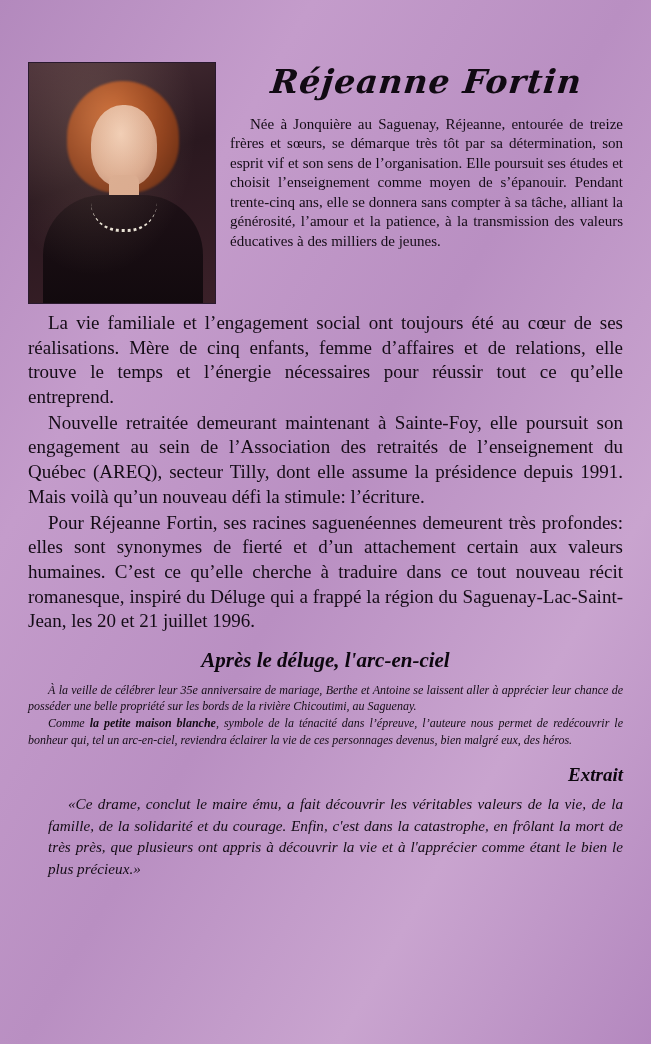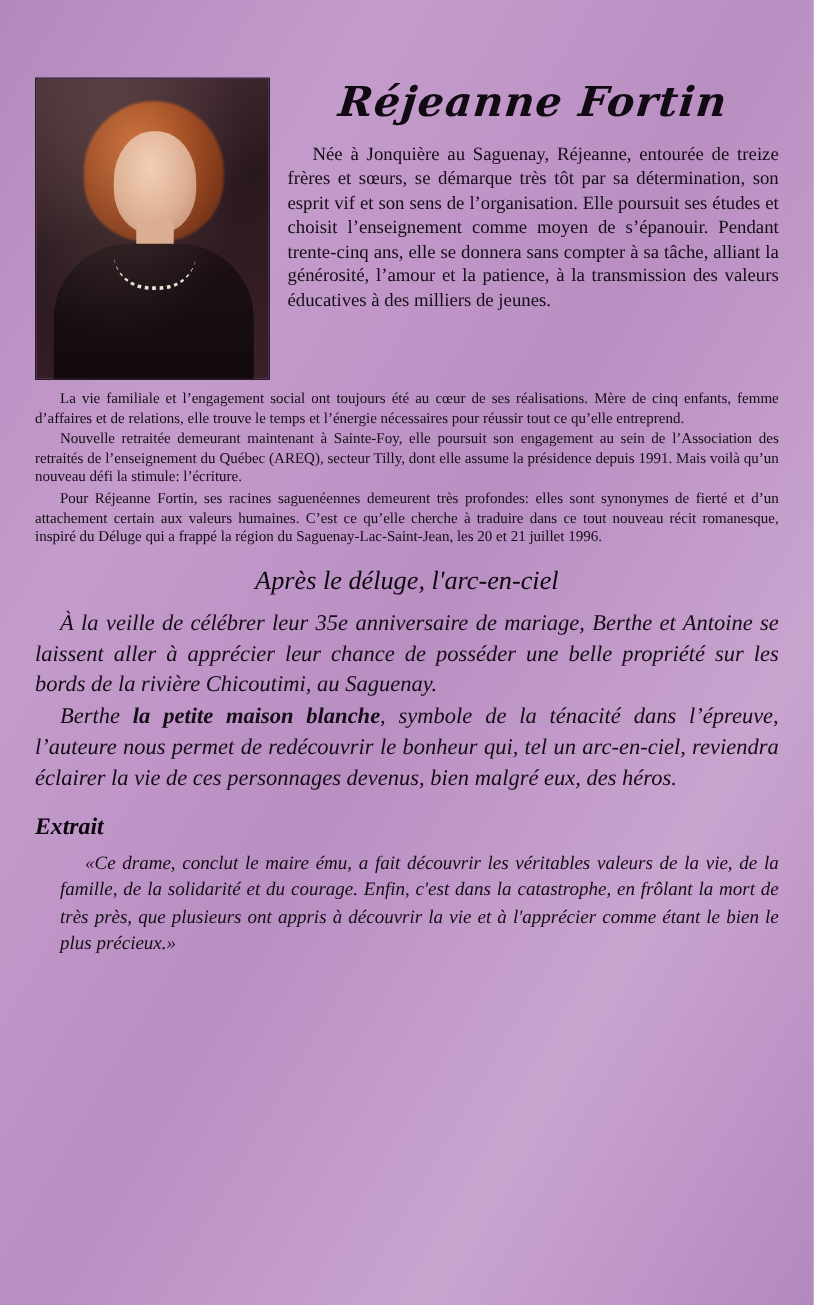--- a/index.html
+++ b/index.html
@@ -100,55 +100,55 @@
     text-align: center;
     margin: 0 0 14px 0;
     padding-left: 8px;
     color: #110a13;
     transform: skewX(-6deg);
   }
 
   p {
     margin: 0;
     text-align: justify;
-    font-size: 12px;
+    font-size: 19px;
     line-height: 1.30;
     text-indent: 20px;
     hyphens: auto;
   }
   .intro p {
     font-size: 15px;
     line-height: 1.295;
     margin-left: 26px;
   }
   .body-block p {
     margin-top: 1px;
   }
 
   h2 {
     text-align: center;
     font-family: "Liberation Serif", serif;
     font-style: italic;
-    font-weight: normal;
+    font-weight: bold;
     font-size: 21px;
     margin: 14px 0 9px 0;
     color: #0d070f;
   }
   h3 {
-    text-align: left;
+    text-align: right;
     font-family: "Liberation Serif", serif;
     font-style: italic;
     font-weight: bold;
     font-size: 19px;
     margin: 16px 0 7px 0;
     color: #0d070f;
   }
   .synopsis p, .excerpt p {
     font-style: italic;
-    font-size: 18px;
+    font-size: 12px;
     line-height: 1.38;
   }
   .excerpt p {
     font-size: 15.2px;
     line-height: 1.42;
     margin-left: 20px;
   }
   b, .bold {
     font-weight: bold;
   }
@@ -184,21 +184,21 @@
 
   <div class="body-block">
     <p>La vie familiale et l’engagement social ont toujours été au cœur de ses réalisations. Mère de cinq enfants, femme d’affaires et de relations, elle trouve le temps et l’énergie nécessaires pour réussir tout ce qu’elle entreprend.</p>
     <p>Nouvelle retraitée demeurant maintenant à Sainte-Foy, elle poursuit son engagement au sein de l’Association des retraités de l’enseignement du Québec (AREQ), secteur Tilly, dont elle assume la présidence depuis 1991. Mais voilà qu’un nouveau défi la stimule: l’écriture.</p>
     <p>Pour Réjeanne Fortin, ses racines saguenéennes demeurent très profondes: elles sont synonymes de fierté et d’un attachement certain aux valeurs humaines. C’est ce qu’elle cherche à traduire dans ce tout nouveau récit romanesque, inspiré du Déluge qui a frappé la région du Saguenay-Lac-Saint-Jean, les 20 et 21 juillet 1996.</p>
   </div>
 
   <div class="synopsis">
     <h2>Après le déluge, l'arc-en-ciel</h2>
     <p>À la veille de célébrer leur 35e anniversaire de mariage, Berthe et Antoine se laissent aller à apprécier leur chance de posséder une belle propriété sur les bords de la rivière Chicoutimi, au Saguenay.</p>
-    <p><span>Berthe </span><b>la petite maison blanche</b><span>, symbole de la ténacité dans l’épreuve, l’auteure nous permet de redécouvrir le bonheur qui, tel un arc-en-ciel, reviendra éclairer la vie de ces personnages devenus, bien malgré eux, des héros.</span></p>
+    <p><span>Comme </span><b>la petite maison blanche</b><span>, symbole de la ténacité dans l’épreuve, l’auteure nous permet de redécouvrir le bonheur qui, tel un arc-en-ciel, reviendra éclairer la vie de ces personnages devenus, bien malgré eux, des héros.</span></p>
   </div>
 
   <div class="excerpt">
     <h3>Extrait</h3>
     <p>«Ce drame, conclut le maire ému, a fait découvrir les véritables valeurs de la vie, de la famille, de la solidarité et du courage. Enfin, c'est dans la catastrophe, en frôlant la mort de très près, que plusieurs ont appris à découvrir la vie et à l'apprécier comme étant le bien le plus précieux.»</p>
   </div>
 
 </div>
 
 </body></html>

